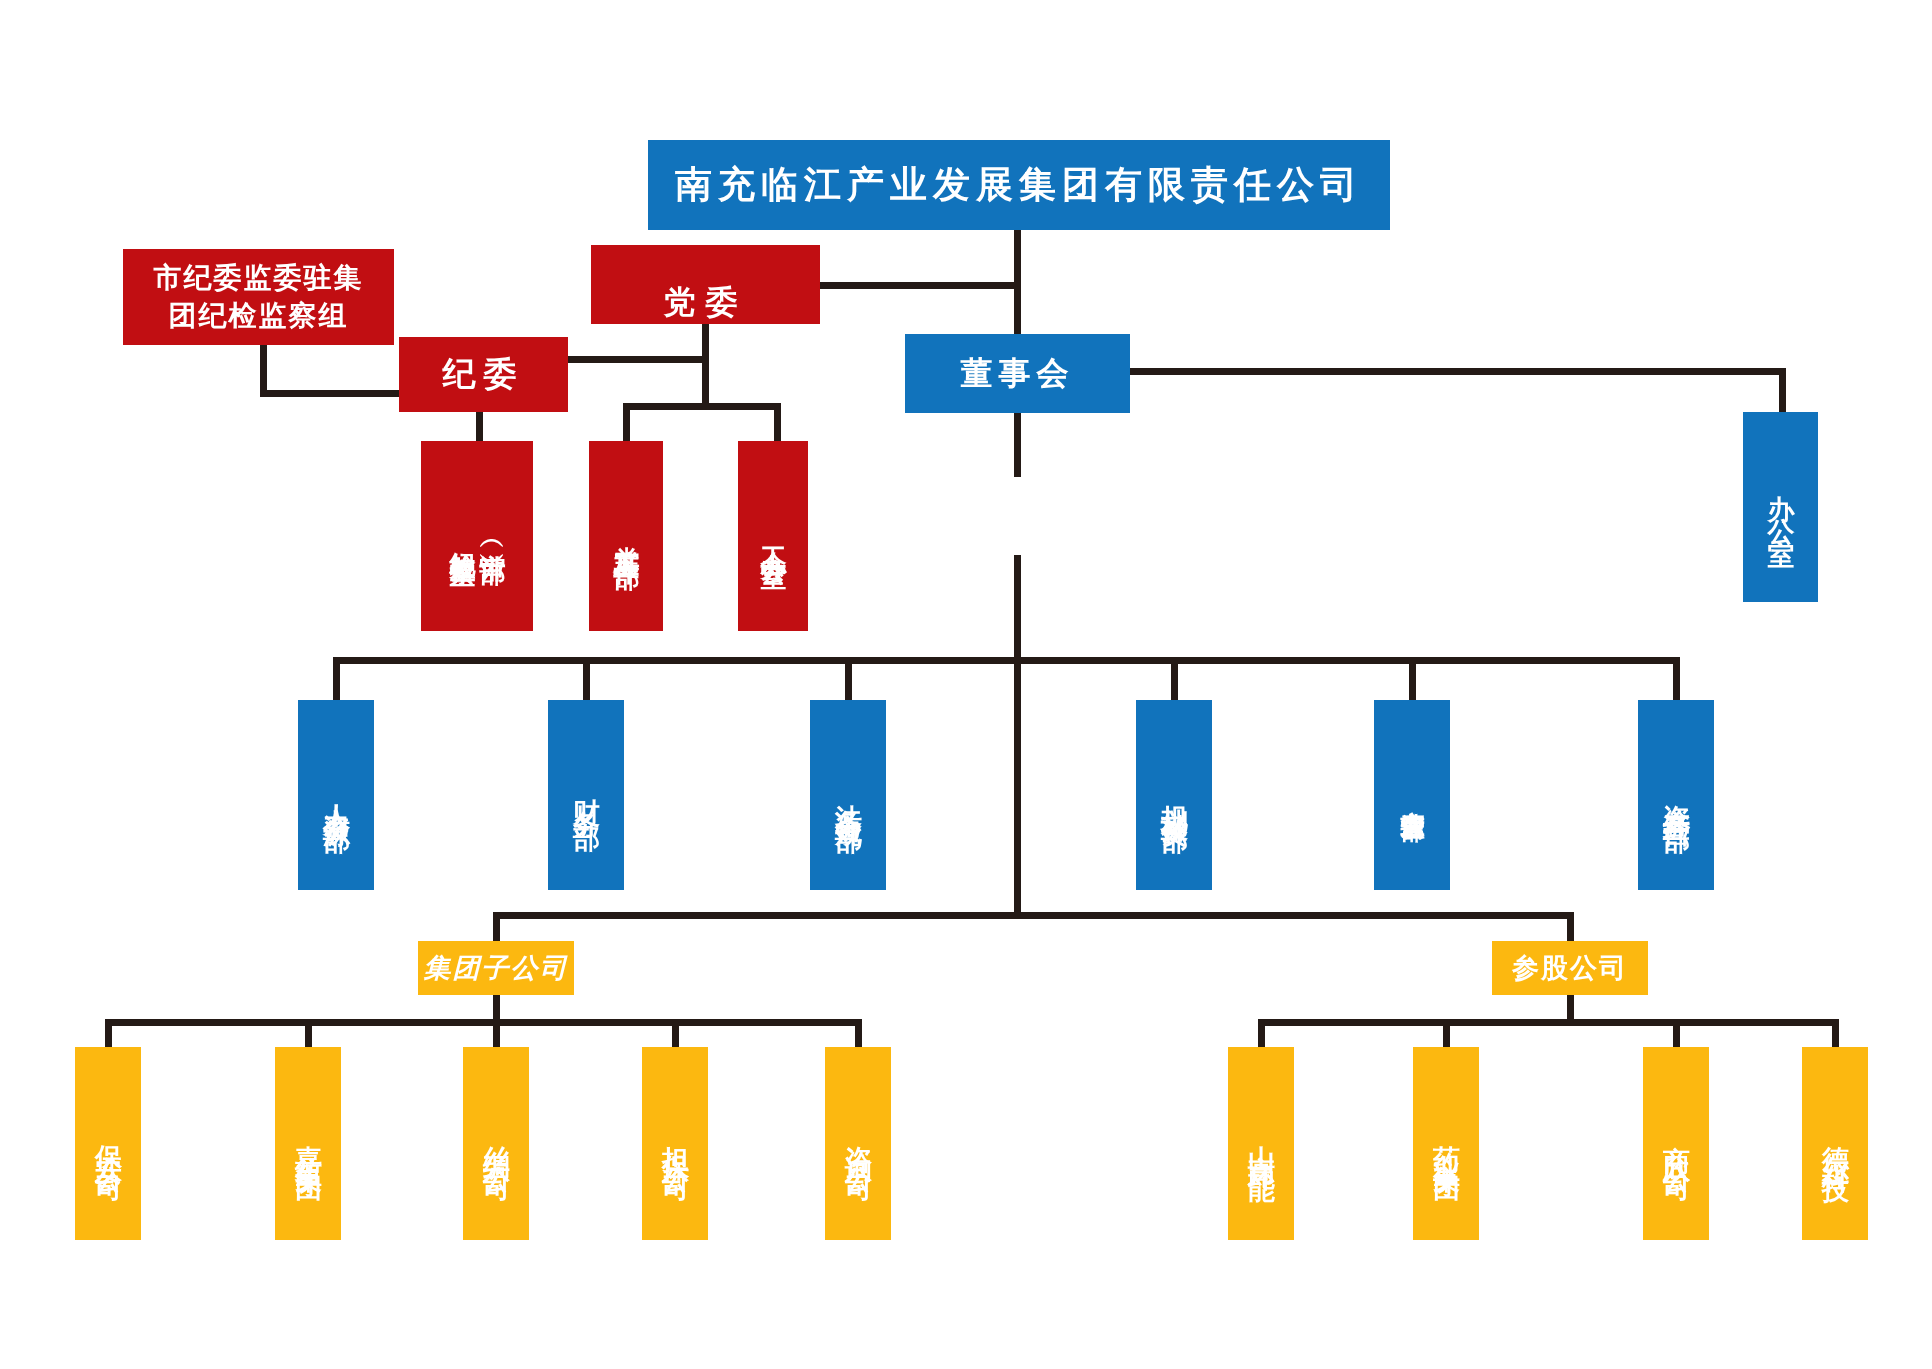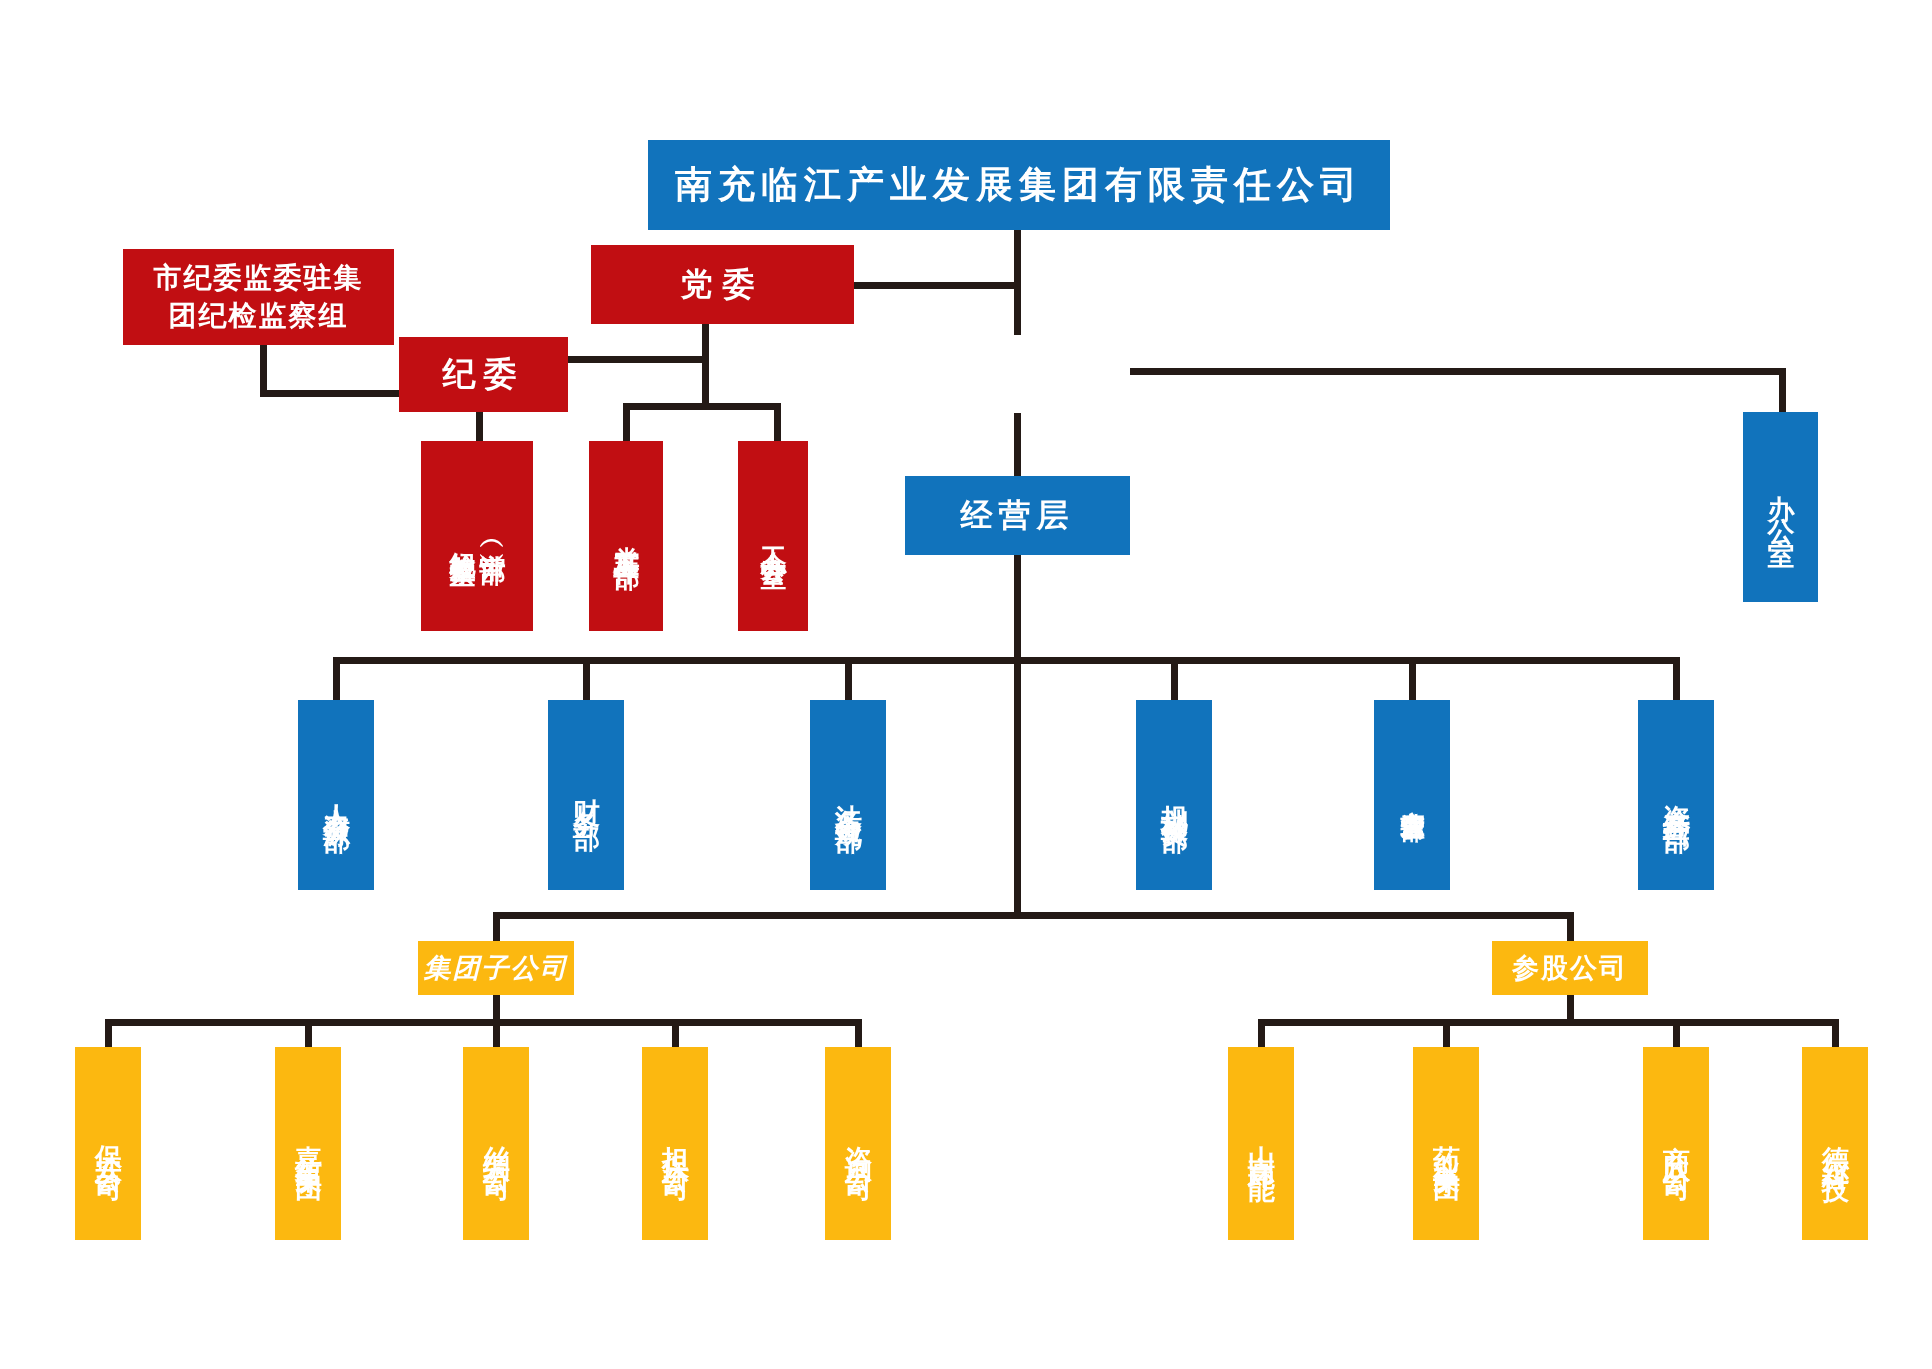--- a/index.html
+++ b/index.html
@@ -52,24 +52,24 @@
     <div class="seg" style="left: 855px; top: 1019px; width: 7px; height: 29px; background: rgb(36, 26, 22);"></div>
     <div class="seg" style="left: 1567px; top: 995px; width: 7px; height: 31px; background: rgb(36, 26, 22);"></div>
     <div class="seg" style="left: 1258px; top: 1019px; width: 581px; height: 7px; background: rgb(36, 26, 22);"></div>
     <div class="seg" style="left: 1258px; top: 1019px; width: 7px; height: 29px; background: rgb(36, 26, 22);"></div>
     <div class="seg" style="left: 1443px; top: 1019px; width: 7px; height: 29px; background: rgb(36, 26, 22);"></div>
     <div class="seg" style="left: 1673px; top: 1019px; width: 7px; height: 29px; background: rgb(36, 26, 22);"></div>
     <div class="seg" style="left: 1832px; top: 1019px; width: 7px; height: 29px; background: rgb(36, 26, 22);"></div>
     <div class="node" style="left: 648px; top: 140px; width: 742px; height: 90px; background: rgb(17, 115, 188); color: rgb(255, 255, 255); font-size: 37px; letter-spacing: 6px;"><span class="lbl">南充临江产业发展集团有限责任公司</span></div>
     <div class="node" style="left: 123px; top: 249px; width: 271px; height: 96px; background: rgb(193, 14, 18); color: rgb(255, 255, 255); font-size: 28px; letter-spacing: 2px;"><span class="lbl">市纪委监委驻集
 团纪检监察组</span></div>
-    <div class="node" style="left: 591px; top: 245px; width: 263px; height: 79px; background: rgb(193, 14, 18); color: rgb(255, 255, 255); font-size: 32px; letter-spacing: 10px;"><span class="lbl">党委</span></div>
+    <div class="node" style="left: 591px; top: 245px; width: 229px; height: 79px; background: rgb(193, 14, 18); color: rgb(255, 255, 255); font-size: 32px; letter-spacing: 10px; align-items: flex-end;"><span class="lbl">党委</span></div>
     <div class="node" style="left: 399px; top: 337px; width: 169px; height: 75px; background: rgb(193, 14, 18); color: rgb(255, 255, 255); font-size: 33px; letter-spacing: 8px;"><span class="lbl">纪委</span></div>
+    <div class="node" style="left: 905px; top: 334px; width: 225px; height: 79px; background: rgb(17, 115, 188); color: rgb(255, 255, 255); font-size: 32px; letter-spacing: 6px;"><span class="lbl">董事会</span></div>
     <div class="node vertical" style="left: 1743px; top: 412px; width: 75px; height: 190px; background: rgb(17, 115, 188); color: rgb(255, 255, 255); font-size: 27px; letter-spacing: 22px;"><span class="lbl">办公室</span></div>
-    <div class="node" style="left: 905px; top: 476px; width: 225px; height: 79px; background: rgb(17, 115, 188); color: rgb(255, 255, 255); font-size: 32px; letter-spacing: 6px;"><span class="lbl">经营层</span></div>
     <div class="node vertical" style="left: 421px; top: 441px; width: 112px; height: 190px; background: rgb(193, 14, 18); color: rgb(255, 255, 255); font-size: 26px; letter-spacing: 2px;"><span class="lbl">纪检监察室
 （审计部）</span></div>
     <div class="node vertical" style="left: 589px; top: 441px; width: 74px; height: 190px; background: rgb(193, 14, 18); color: rgb(255, 255, 255); font-size: 26px; letter-spacing: 4px;"><span class="lbl">党群工作部</span></div>
     <div class="node vertical" style="left: 738px; top: 441px; width: 70px; height: 190px; background: rgb(193, 14, 18); color: rgb(255, 255, 255); font-size: 26px; letter-spacing: 4px;"><span class="lbl">工会办公室</span></div>
     <div class="node vertical" style="left: 298px; top: 700px; width: 76px; height: 190px; background: rgb(17, 115, 188); color: rgb(255, 255, 255); font-size: 27px; letter-spacing: 5px;"><span class="lbl">人力资源部</span></div>
     <div class="node vertical" style="left: 548px; top: 700px; width: 76px; height: 190px; background: rgb(17, 115, 188); color: rgb(255, 255, 255); font-size: 27px; letter-spacing: 12px;"><span class="lbl">财务部</span></div>
     <div class="node vertical" style="left: 810px; top: 700px; width: 76px; height: 190px; background: rgb(17, 115, 188); color: rgb(255, 255, 255); font-size: 27px; letter-spacing: 5px;"><span class="lbl">法务合规部</span></div>
     <div class="node vertical" style="left: 1136px; top: 700px; width: 76px; height: 190px; background: rgb(17, 115, 188); color: rgb(255, 255, 255); font-size: 27px; letter-spacing: 5px;"><span class="lbl">规划投资部</span></div>
     <div class="node vertical" style="left: 1374px; top: 700px; width: 76px; height: 190px; background: rgb(17, 115, 188); color: rgb(255, 255, 255); font-size: 24px; letter-spacing: 1px;"><span class="lbl">产业运营管理部</span></div>
     <div class="node vertical" style="left: 1638px; top: 700px; width: 76px; height: 190px; background: rgb(17, 115, 188); color: rgb(255, 255, 255); font-size: 27px; letter-spacing: 5px;"><span class="lbl">资产经营部</span></div>

